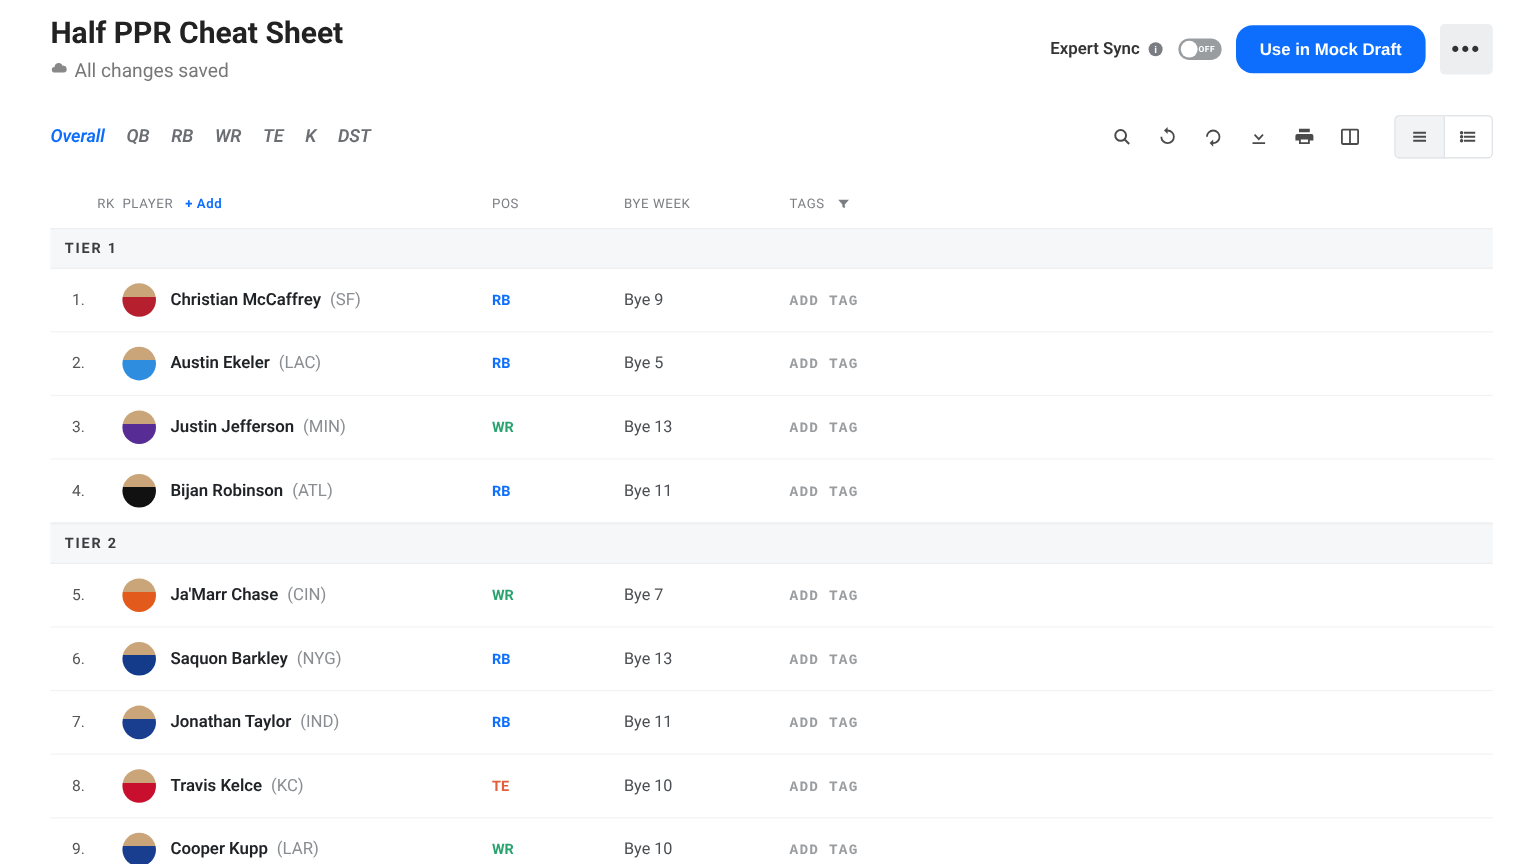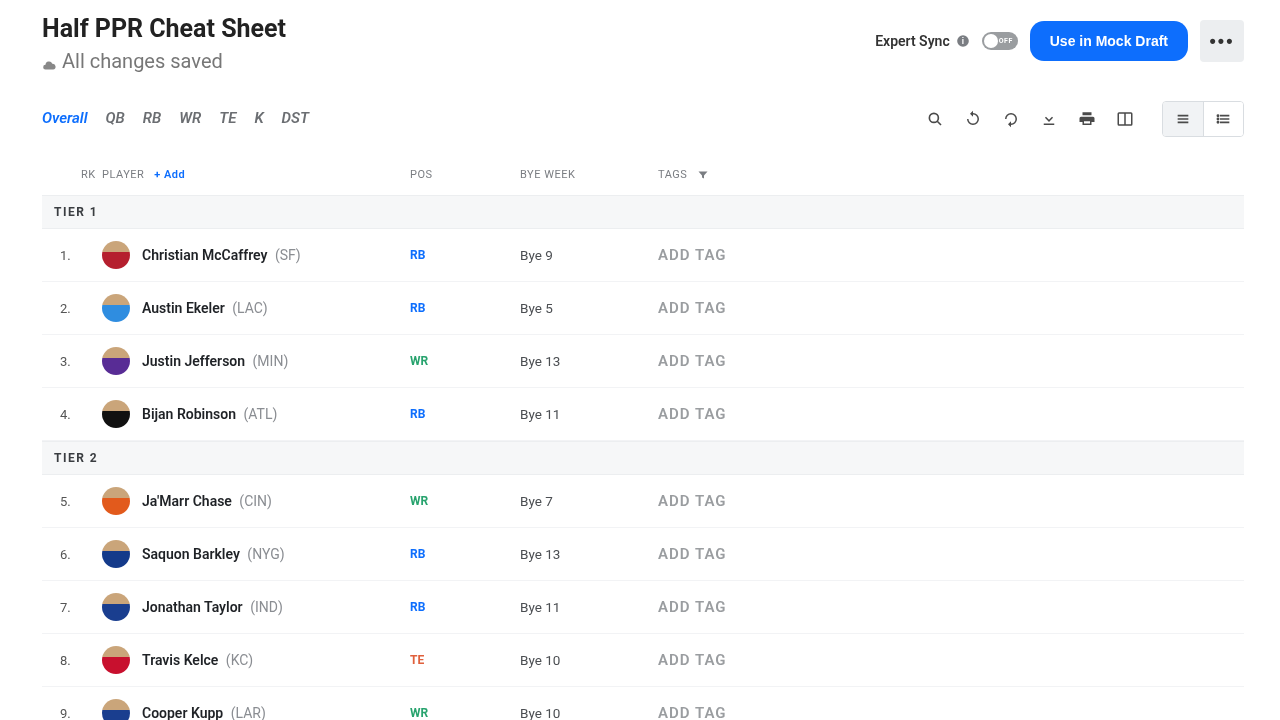--- a/index.html
+++ b/index.html
@@ -16,24 +16,23 @@
   
   .header { display: flex; align-items: flex-start; }
   .title-block { flex: 1; }
   .title {
     font-size: 25px;
     font-weight: 700;
     color: #222;
     margin-bottom: 6px;
   }
   .saved {
-    font-size: 20px;
+    font-size: 16px;
     color: #777;
     display: flex;
-    align-items: center;
     gap: 6px;
   }
   .right-controls {
     display: flex;
     align-items: center;
     gap: 12px;
     padding-top: 6px;
   }
   .expert-sync {
     display: flex;
@@ -180,25 +179,26 @@
   }
   .pname { font-weight: 600; color:#1f2226; }
   .team { color:#8a8d92; font-weight:400; margin-left:4px; }
   .pos-cell { width:110px; font-size:12px; font-weight:700; }
   .pos-RB { color:#0d6efd; }
   .pos-WR { color:#28a36e; }
   .pos-TE { color:#e0603c; }
   .bye-cell { width:138px; color:#4b4e52; font-size:13.5px; }
   .tags-cell { flex:1; }
   .add-tag {
-    font-size: 15px;
+    font-size: 12px;
     font-weight:600;
     letter-spacing: 1px;
     color:#9a9da0;
     cursor:pointer;
+    font-family:Liberation Mono, monospace;
   }
 
   svg { width: 100%; height: 100%; }
 </style>
 </head>
 <body>
 
 <div class="page">
 
   <div class="header">

